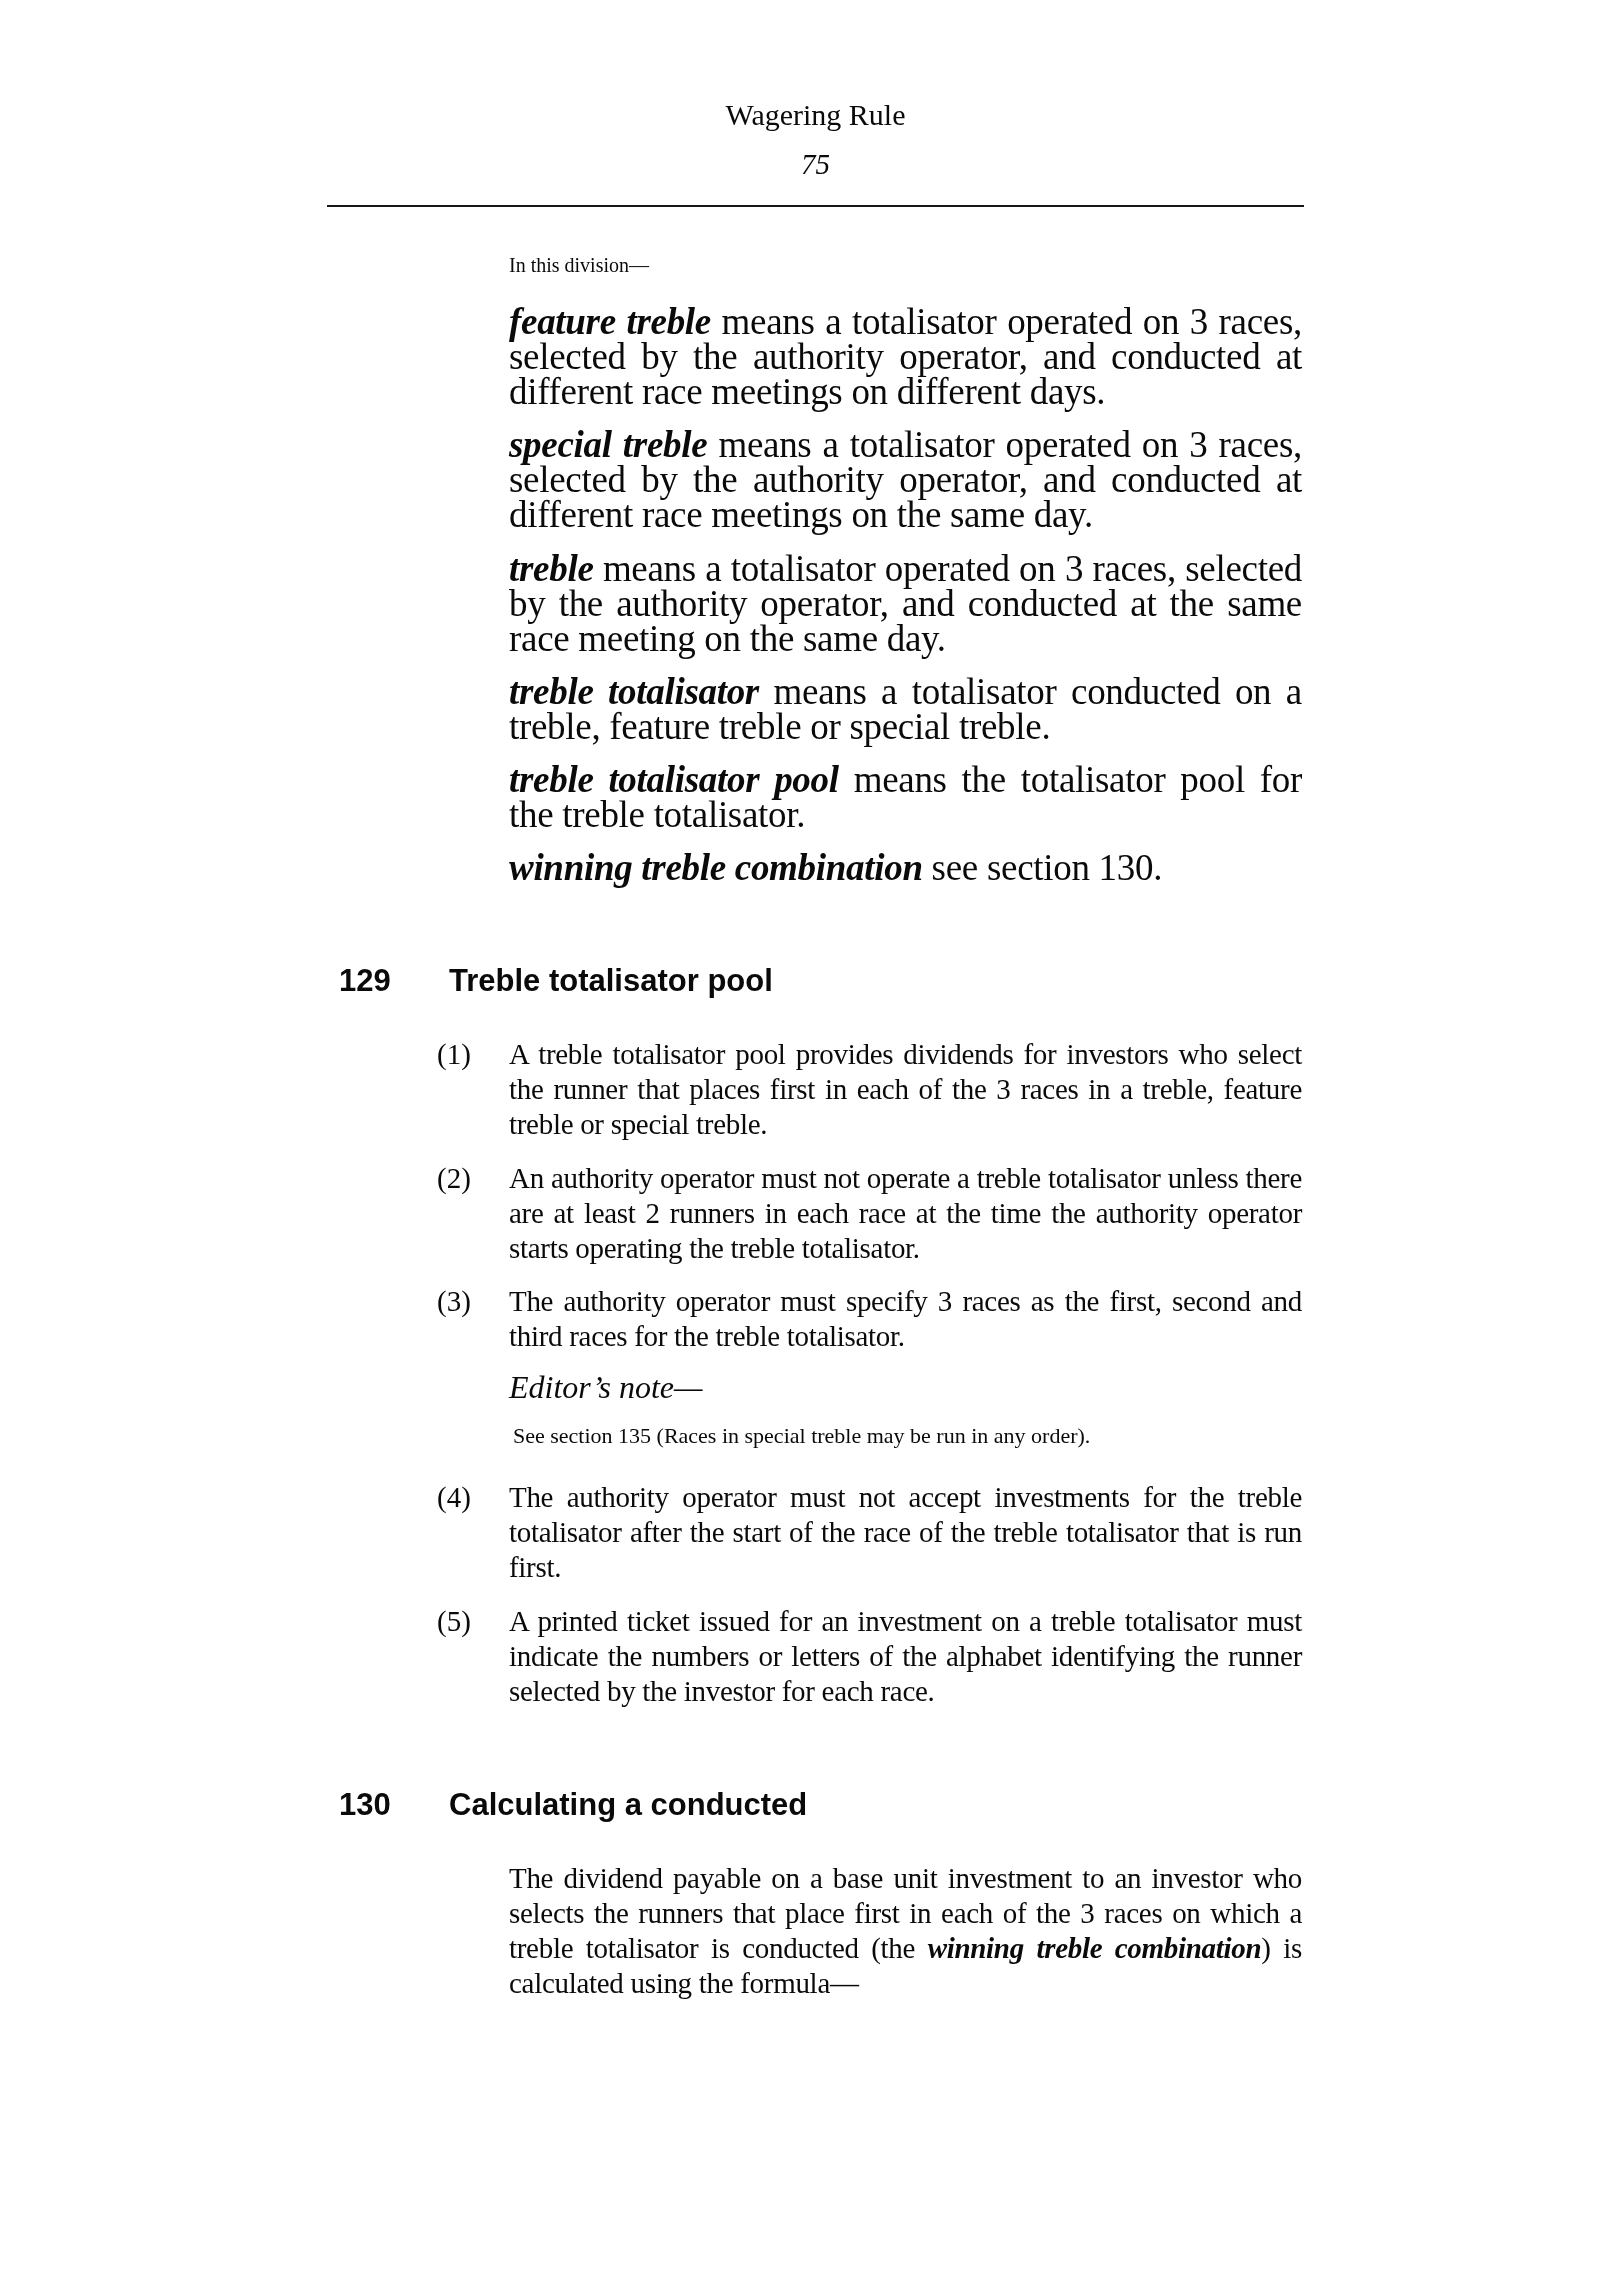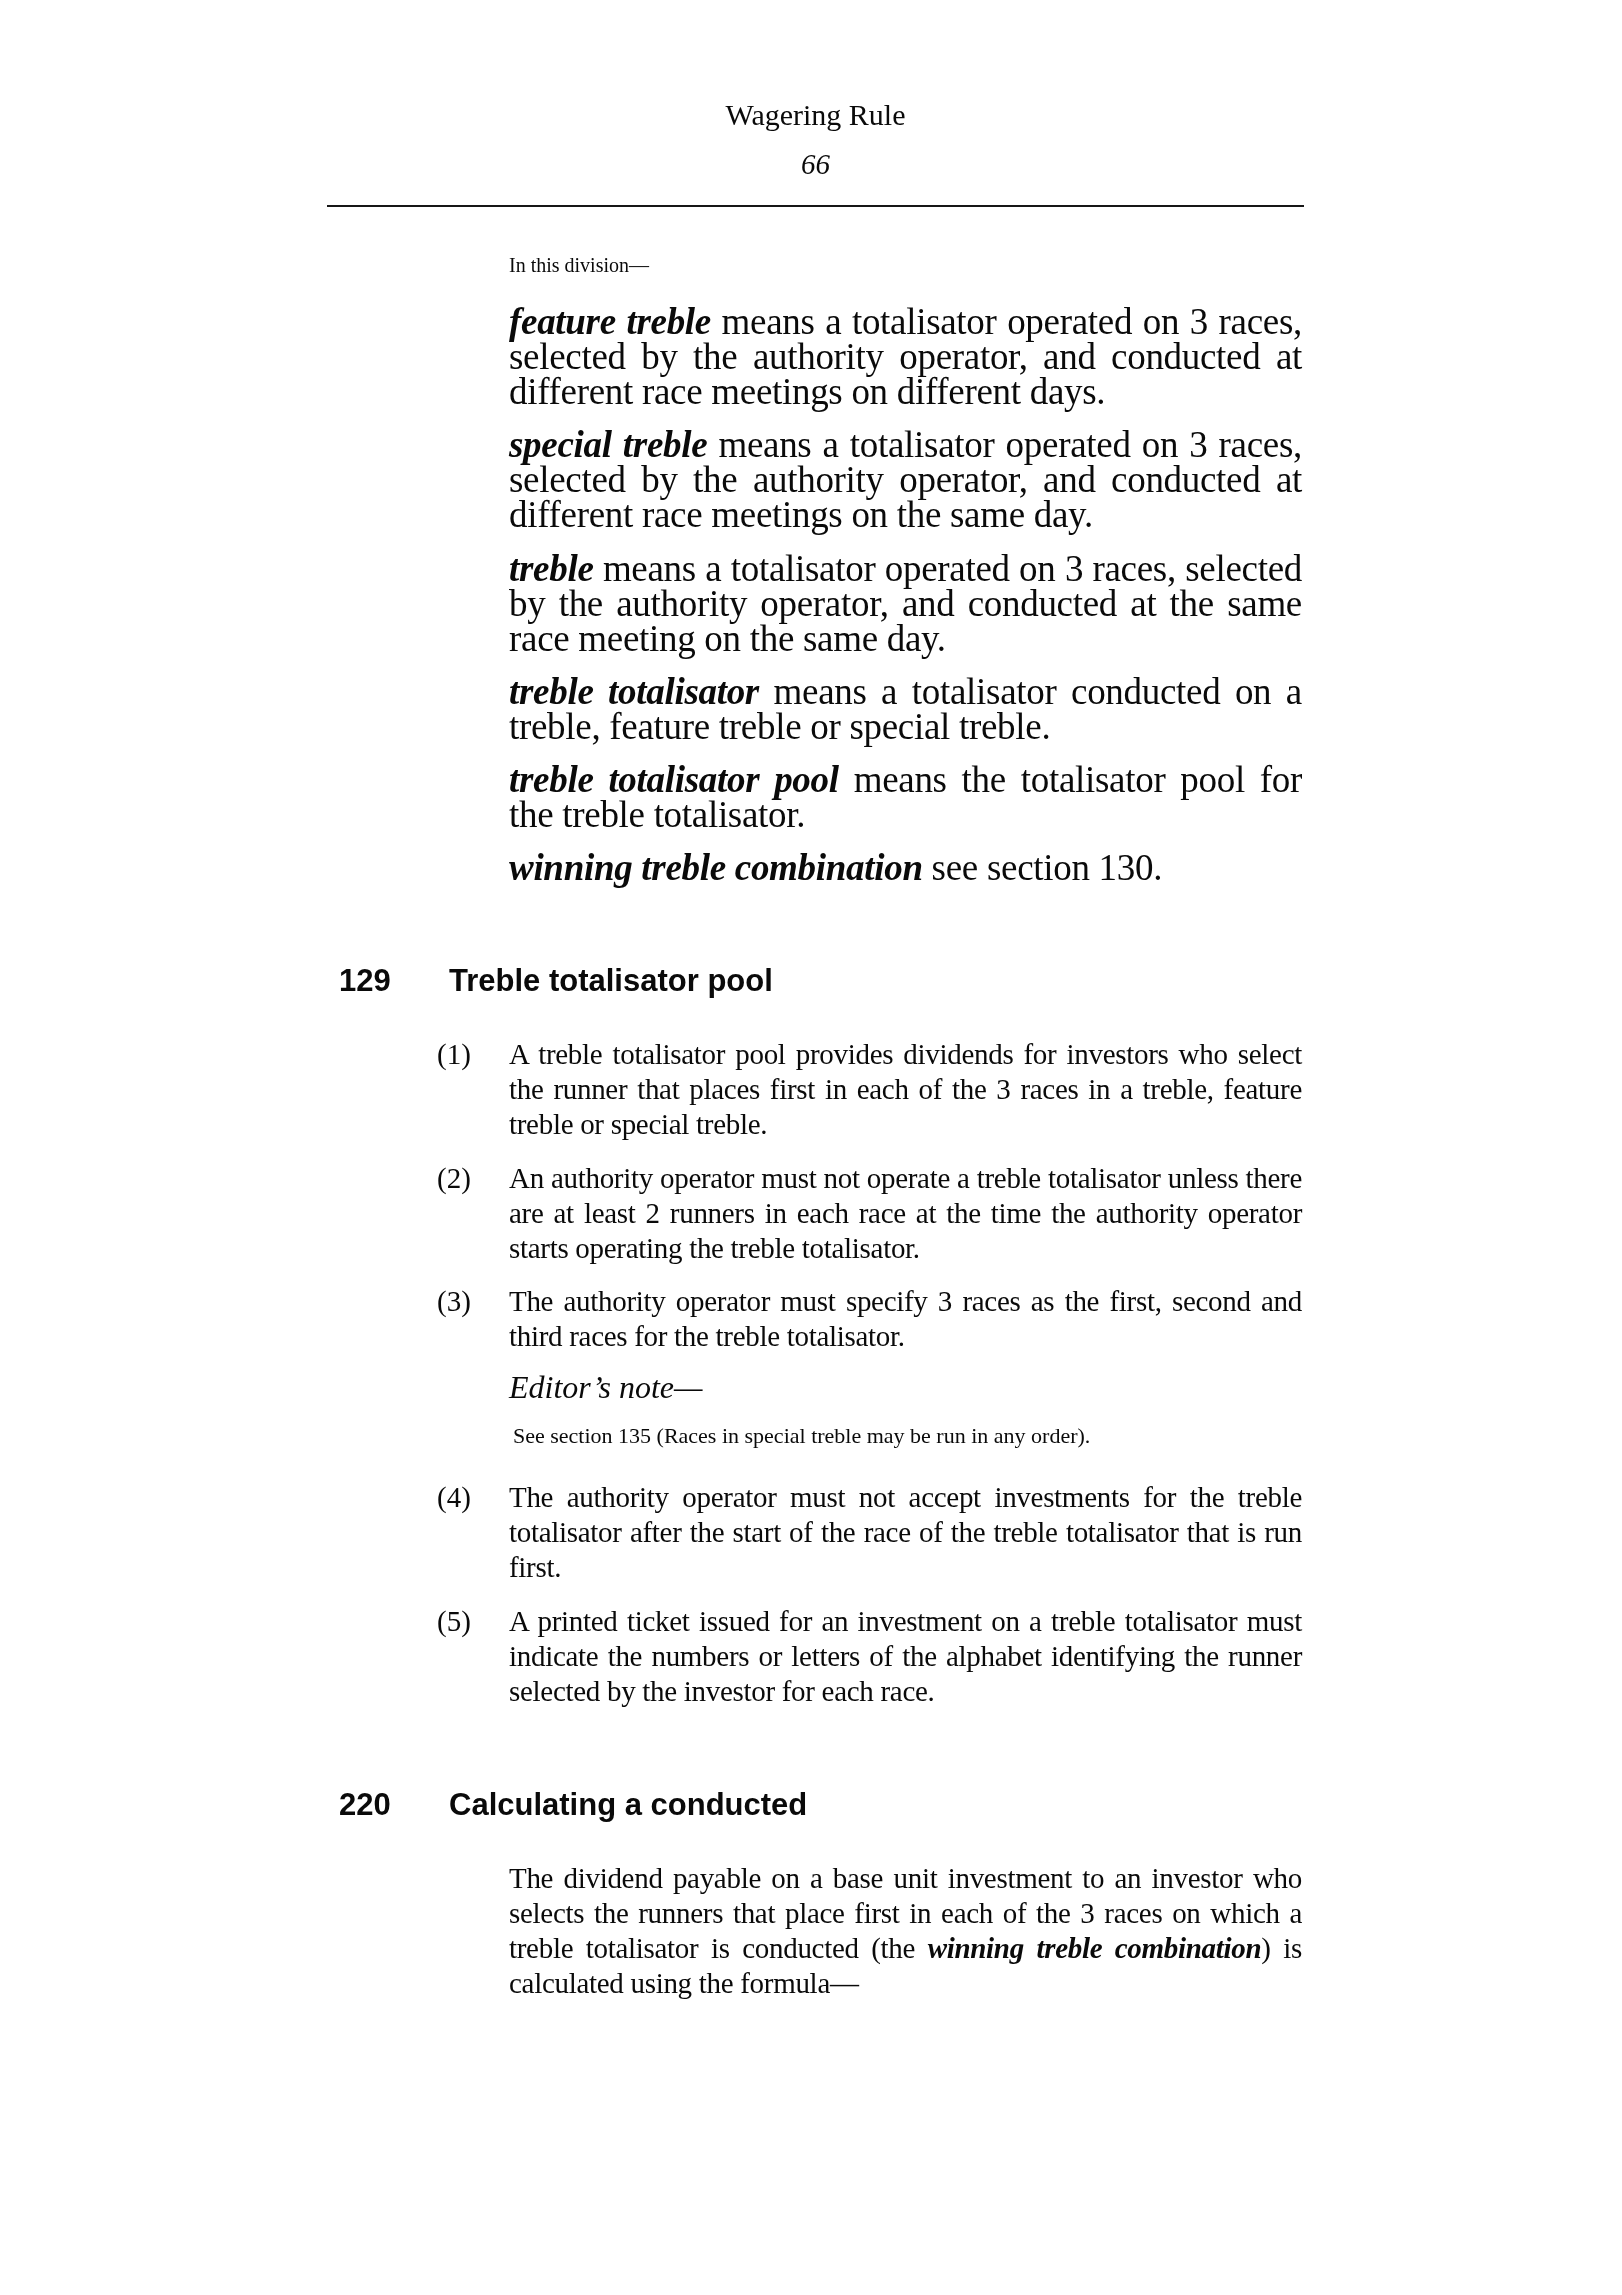--- a/index.html
+++ b/index.html
@@ -124,21 +124,21 @@
 
   p { margin: 0; }
 </style>
 </head>
 <body>
 
 <div class="page">
 
   <div class="hdr">
     <div class="hdr-title">Wagering Rule</div>
-    <div class="hdr-num">66</div>
+    <div class="hdr-num">75</div>
     <div class="hdr-rule"></div>
   </div>
 
   <div class="content">
 
     <p class="intro">In this division—</p>
 
     <p class="def"><span class="term">feature treble</span><span> means a totalisator operated on 3 races, selected by the authority operator, and conducted at different race meetings on different days.</span></p>
 
     <p class="def"><span class="term">special treble</span><span> means a totalisator operated on 3 races, selected by the authority operator, and conducted at different race meetings on the same day.</span></p>
@@ -178,21 +178,21 @@
       <span class="sub-num">(4)</span>
       <p class="sub-text">The authority operator must not accept investments for the treble totalisator after the start of the race of the treble totalisator that is run first.</p>
     </div>
 
     <div class="sub">
       <span class="sub-num">(5)</span>
       <p class="sub-text">A printed ticket issued for an investment on a treble totalisator must indicate the numbers or letters of the alphabet identifying the runner selected by the investor for each race.</p>
     </div>
 
     <div class="section-head">
-      <span class="sec-num">220</span>
+      <span class="sec-num">130</span>
       <span class="sec-title">Calculating a conducted</span>
     </div>
 
     <p class="plain-body"><span>The dividend payable on a base unit investment to an investor who selects the runners that place first in each of the 3 races on which a treble totalisator is conducted (the </span><span class="term">winning treble combination</span><span>) is calculated using the formula—</span></p>
 
   </div>
 </div>
 
 
 </body></html>

